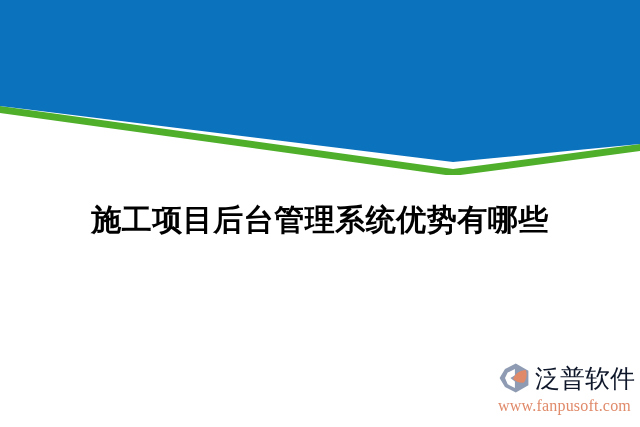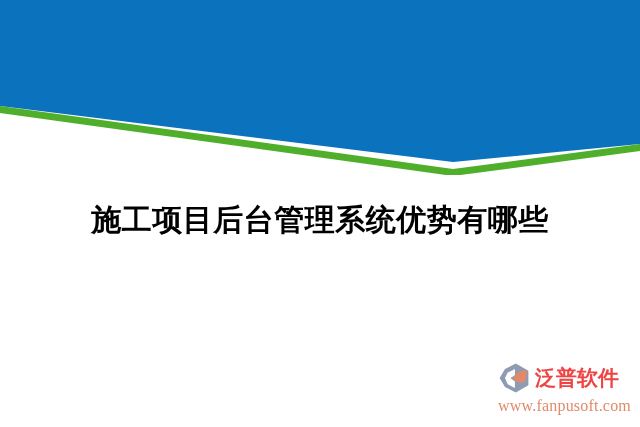--- a/index.html
+++ b/index.html
@@ -67,24 +67,24 @@
     align-items: center;
     gap: 3px;
   }
   #logo-mark {
     width: 36px;
     height: 36px;
     display: block;
     flex: none;
   }
   #logo-wordmark {
-    font-size: 21px;
+    font-size: 25px;
     line-height: 30px;
-    font-weight: 700;
-    color: #ef4444;
+    font-weight: 400;
+    color: #0f172a;
     letter-spacing: 0px;
     white-space: nowrap;
   }
   #logo-url {
     position: absolute;
     left: 2px;
     top: 38px;
     font-family: "Liberation Serif", "DejaVu Serif", serif;
     font-size: 16px;
     line-height: 20px;

